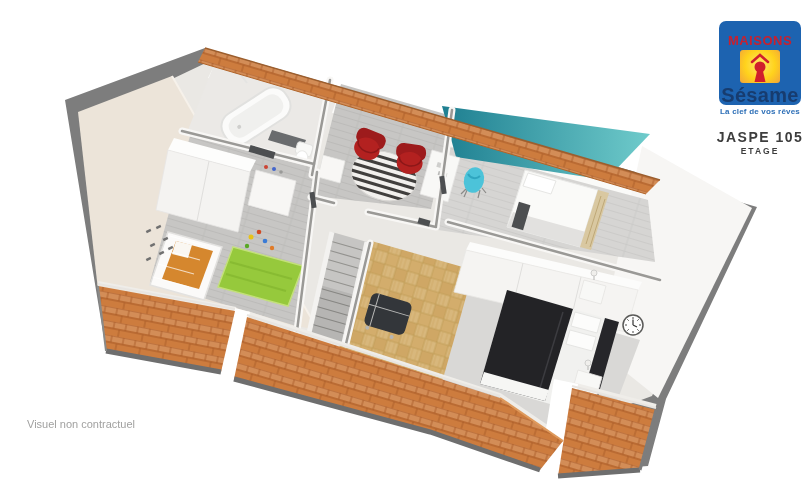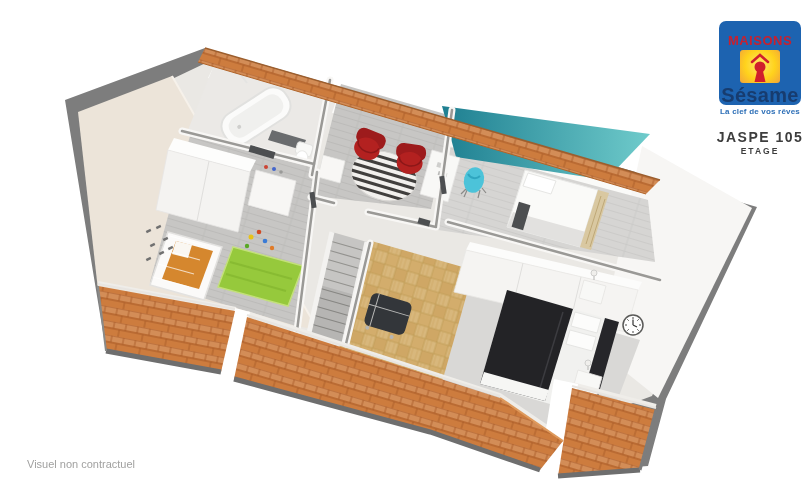--- a/index.html
+++ b/index.html
@@ -33,21 +33,21 @@
   }
   .plan-name{
     position:absolute;left:697px;top:129px;width:126px;text-align:center;
     color:var(--text-plan,#3d3d3d);font-size:14px;font-weight:bold;letter-spacing:1.5px;
   }
   .plan-level{
     position:absolute;left:697px;top:146px;width:126px;text-align:center;
     color:var(--text-plan,#3d3d3d);font-size:8.5px;font-weight:bold;letter-spacing:2px;
   }
   .disclaimer{
-    position:absolute;left:27px;top:458px;
+    position:absolute;left:27px;top:418px;
     color:var(--text-disclaimer,#a1a1a0);font-size:11px;
   }
 </style>
 </head>
 <body>
 
 <div class="stage">
 
   <svg class="plan-svg" width="811" height="480" viewBox="0 0 811 480">
     <defs>

